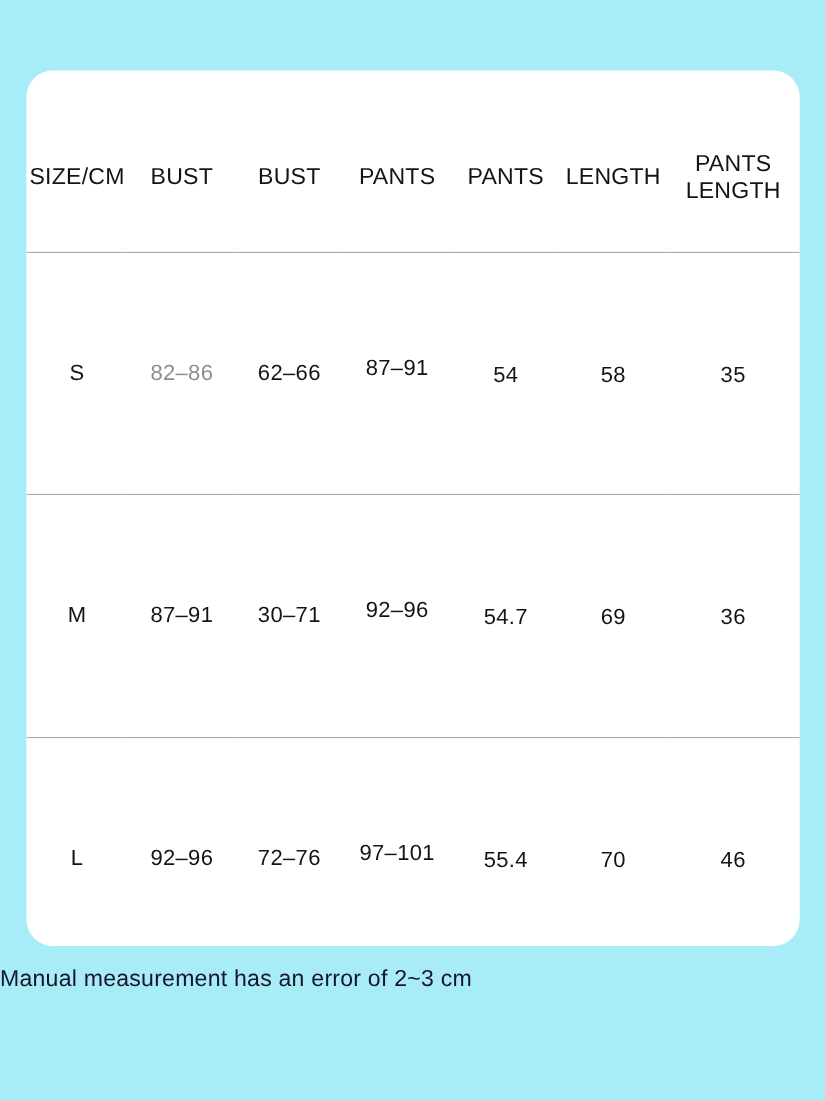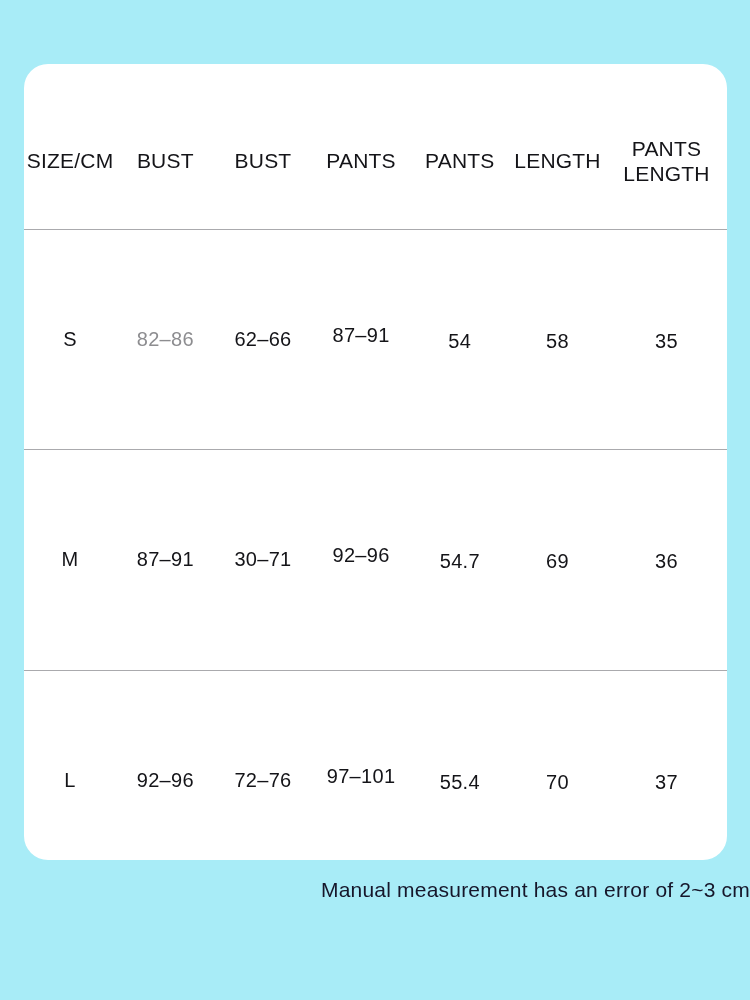--- a/index.html
+++ b/index.html
@@ -99,21 +99,21 @@
     position: relative;
     top: 2px;
   }
 
   
   .footer-note {
     position: absolute;
     left: 0;
     top: 878px;
     width: 750px;
-    text-align: right;
+    text-align: left;
     font-size: 21px;
     letter-spacing: 0.2px;
     color: #16162a;
   }
 </style>
 </head>
 <body>
 
 <div class="page">
 
@@ -161,21 +161,21 @@
           <td class="cell-pants">36</td>
         </tr>
 
         <tr>
           <td>L</td>
           <td>92–96</td>
           <td>72–76</td>
           <td class="cell-hips">97–101</td>
           <td class="cell-sleeve">55.4</td>
           <td class="cell-length">70</td>
-          <td class="cell-pants">37</td>
+          <td class="cell-pants">46</td>
         </tr>
 
 
 
       </tbody>
     </table>
   </div>
 
   <div class="footer-note">Manual measurement has an error of 2~3 cm</div>
 

